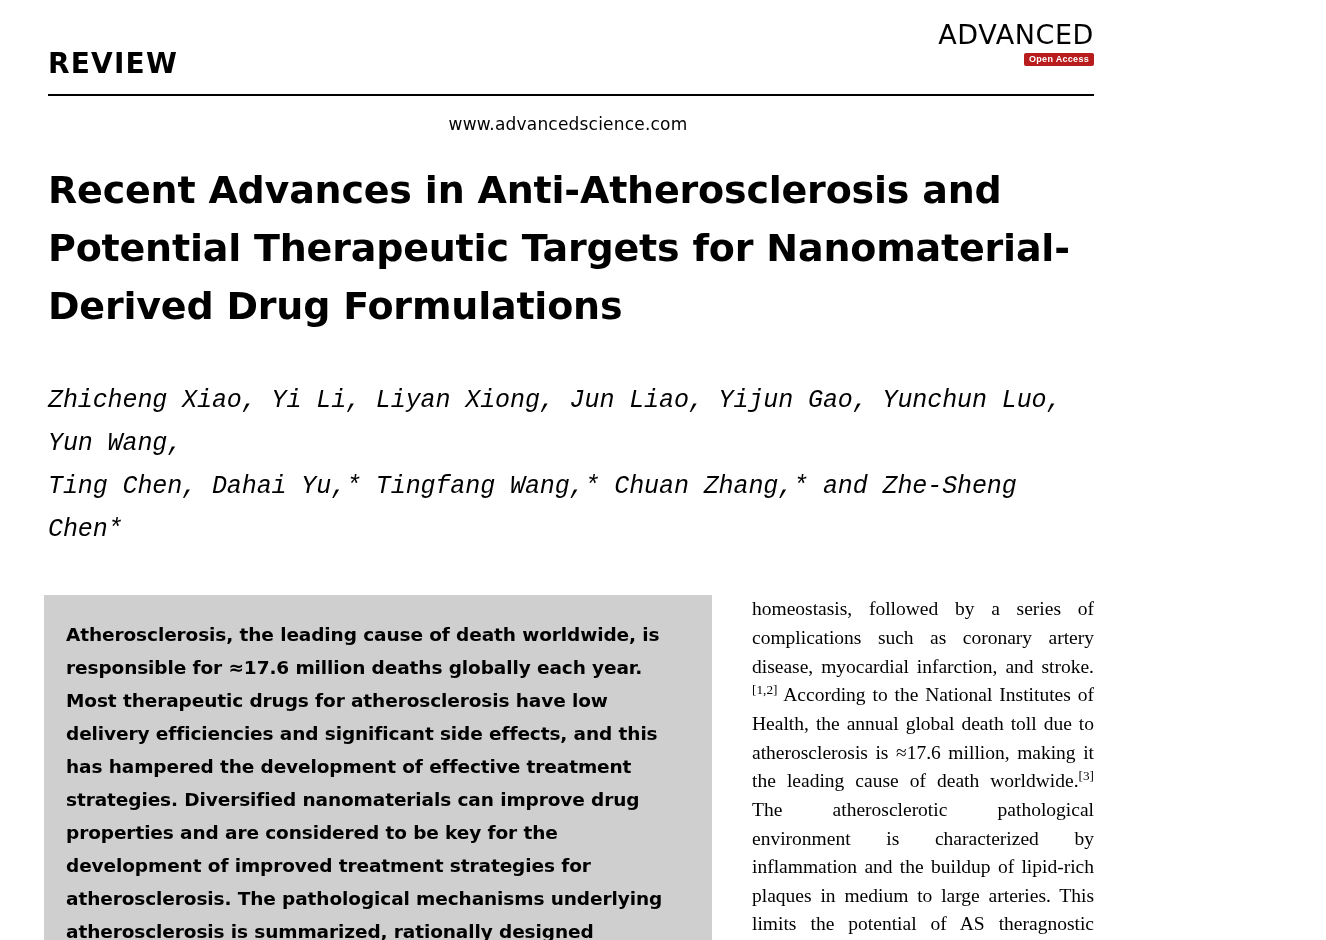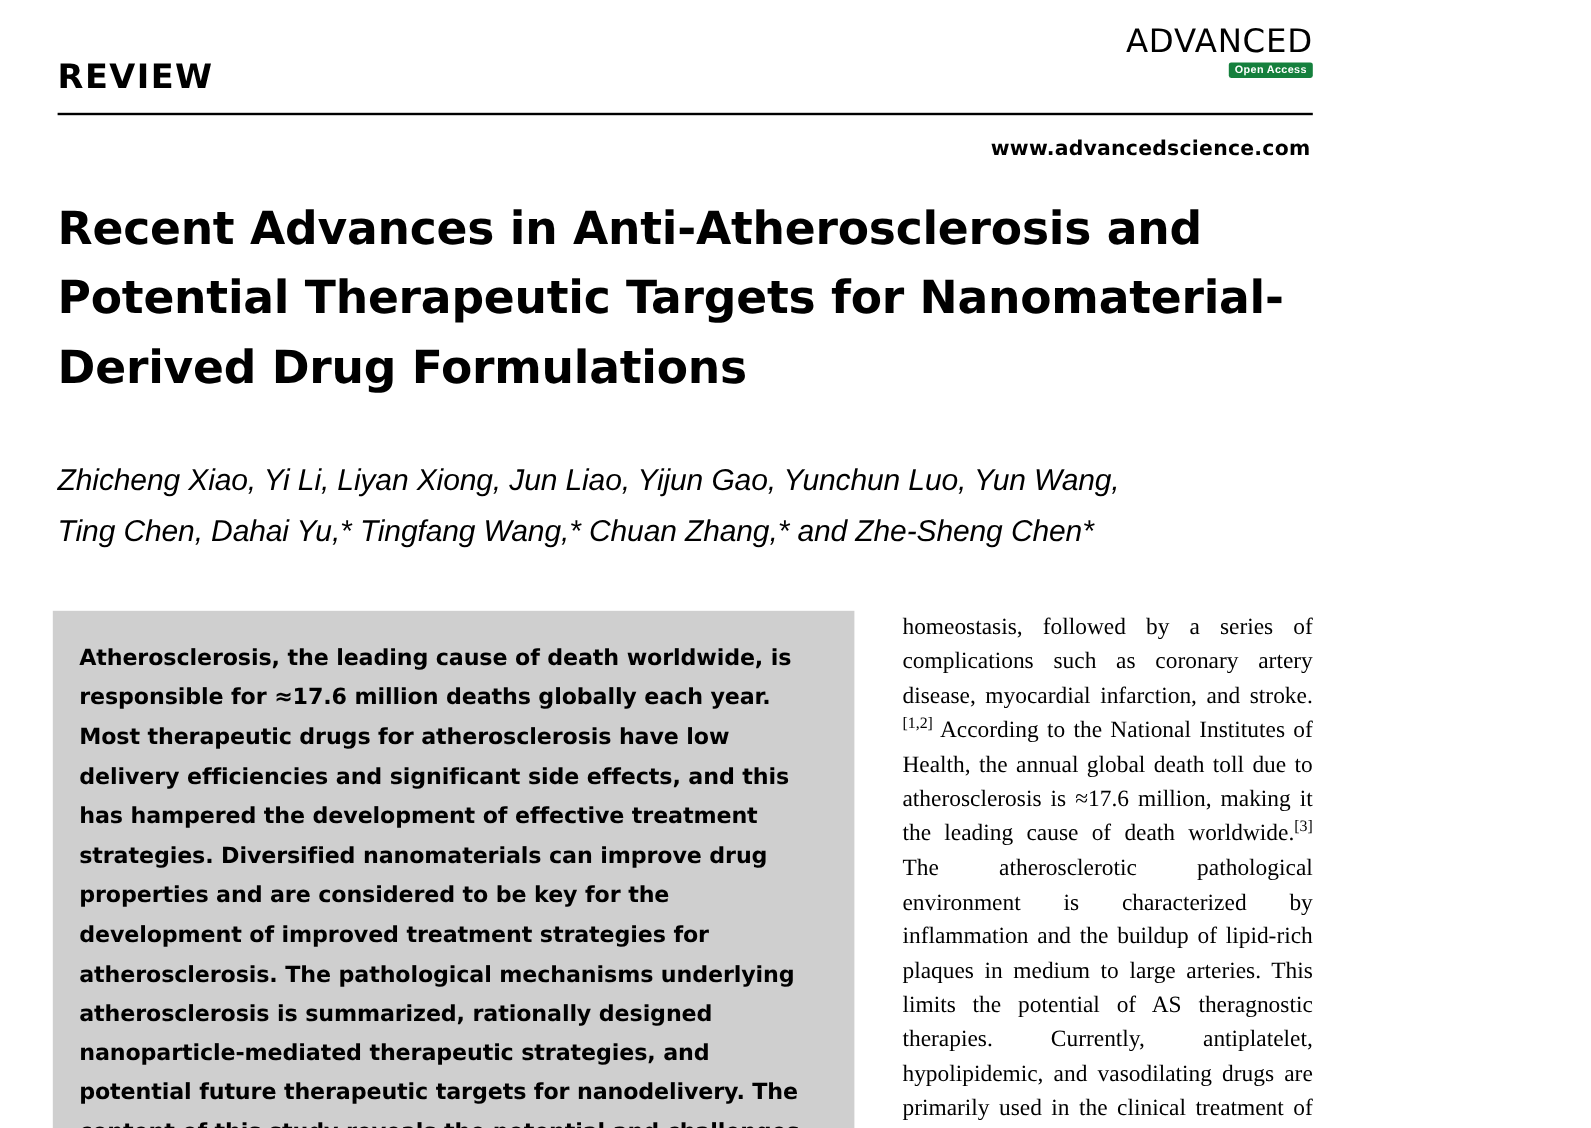--- a/index.html
+++ b/index.html
@@ -52,62 +52,62 @@
   }
   .journal-logo .ln2 {
     font-family: "DejaVu Sans", sans-serif;
     font-weight: bold;
     font-size: 27px;
     letter-spacing: 0.6px;
     line-height: 27px;
   }
   .oa-badge {
     display: inline-block;
-    background: #15803d;
+    background: #b91c1c;
     color: #ffffff;
     font-family: "Liberation Sans", sans-serif;
     font-size: 9px;
     font-weight: bold;
     letter-spacing: 0.3px;
     padding: 1px 5px 2px 5px;
     margin-top: 2px;
     border-radius: 2px;
   }
   .rule {
     position: absolute;
     left: 4px;
     right: 0px;
     top: 94px;
     border-top: 2.5px solid #000000;
   }
   .site-url {
-    text-align: right;
+    text-align: center;
     font-family: "DejaVu Sans", sans-serif;
     font-size: 17px;
-    font-weight: bold;
+    font-weight: normal;
     letter-spacing: 0.2px;
     margin-top: 10px;
     padding-right: 2px;
   }
 
   
   .title {
     margin: 28px 0 0 4px;
     font-family: "DejaVu Sans", sans-serif;
     font-weight: bold;
     font-size: 38px;
     line-height: 1.52;
     letter-spacing: -0.2px;
     max-width: 1160px;
   }
 
   
   .authors {
     margin: 44px 0 0 4px;
-    font-family: Liberation Sans, sans-serif;
+    font-family: Liberation Mono, monospace;
     font-style: italic;
     font-size: 25px;
     line-height: 1.72;
     max-width: 1180px;
     letter-spacing: -0.1px;
   }
 
   
   .body-area {
     position: relative;

